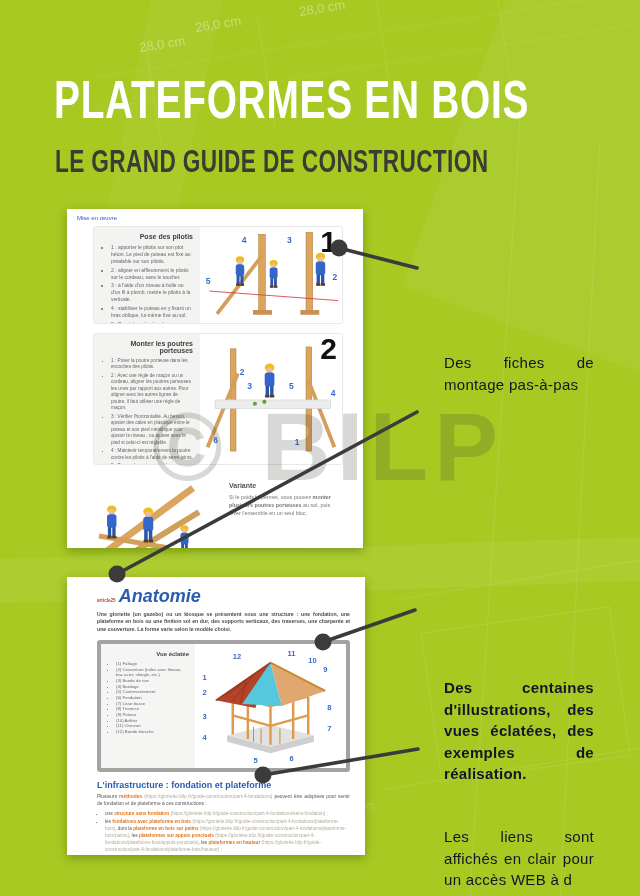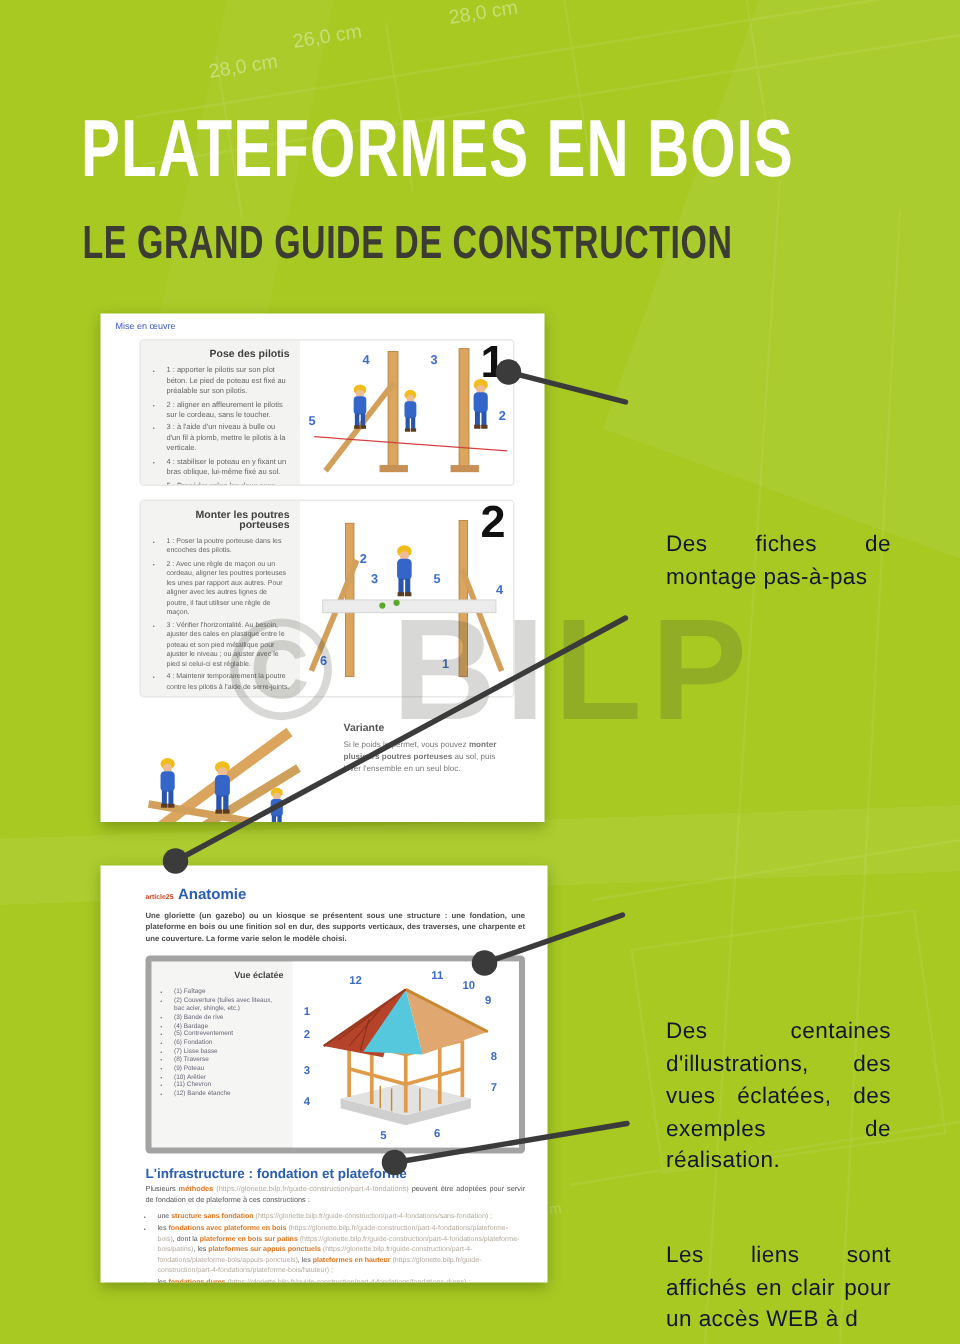--- a/index.html
+++ b/index.html
@@ -42,21 +42,21 @@
           color:#111;line-height:1;}
   .p1{height:96px;}
   .p2{height:130px;}
   .variant{display:flex;height:88px;}
   .variant .villo{width:126px;flex:none;}
   .variant .vtxt{flex:1;padding:8px 4px 0 10px;}
   .variant h4{margin:0 0 4px 0;font-size:7px;color:#555;}
   .variant p{margin:0;font-size:5.4px;line-height:1.5;color:#777;}
 
   .artref{font-size:4.6px;color:#cc4422;font-weight:bold;margin-right:3px;}
-  .doc2 h2{display:inline;font-size:10px;color:#2a5db0;margin:0;}
+  .doc2 h2{display:inline;font-size:18px;color:#2a5db0;margin:0;font-style:italic;}
   .intro{margin:4px 0 7px 0;font-size:5.2px;line-height:1.4;color:#4c4c4c;
          font-weight:bold;text-align:justify;}
   .exploded{display:flex;background:#f5f5f3;border:4px solid #a3a3a3;border-radius:3px;
             height:124px;overflow:hidden;}
   .exploded .txt{width:94px;flex:none;padding:7px 6px 0 8px;box-sizing:border-box;}
   .exploded h5{margin:0 0 4px 0;font-size:6px;color:#444;text-align:right;}
   .parts{margin:0;padding-left:7px;font-size:4.3px;line-height:1.32;color:#667;}
   .exploded .illo{flex:1;background:#ffffff;position:relative;}
 
   .infra-title{margin:8px 0 3px 0;font-size:9px;color:#2a5db0;font-weight:bold;}
@@ -67,21 +67,21 @@
   .infra-ul li{margin-bottom:1.5px;}
 
   
   .callouts{left:0;top:0;z-index:5;pointer-events:none;}
 
   
   .note{left:444px;width:150px;color:#0f172a;font-size:15px;line-height:21.5px;
         text-align:justify;letter-spacing:.3px;z-index:6;}
   .n1{top:352px;}
   .n2{top:461px;}
-  .n3{top:677px;}
+  .n3{top:677px;font-weight:bold;}
   .n4{top:826px;}
 
   .svgnum{font:bold 9px "Liberation Sans",sans-serif;fill:#3a6bc8;}
   .svgnum2{font:bold 8px "Liberation Sans",sans-serif;fill:#3a6bc8;}
 </style>
 </head>
 <body>
 
 <div class="page">
 

